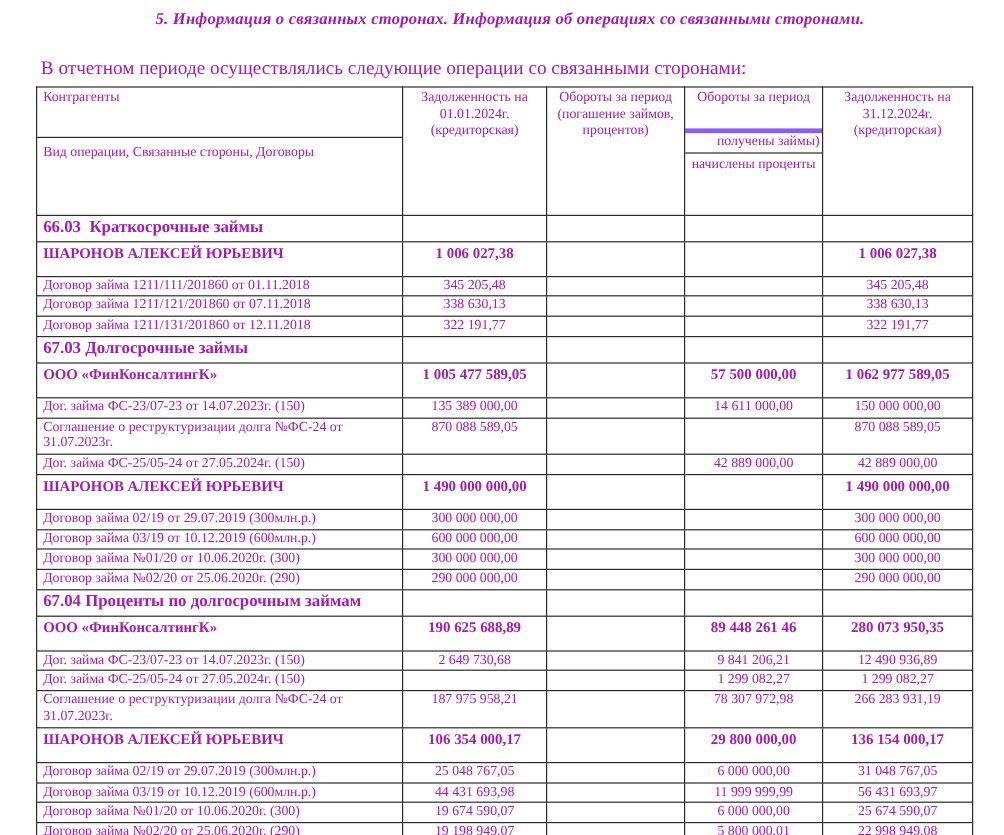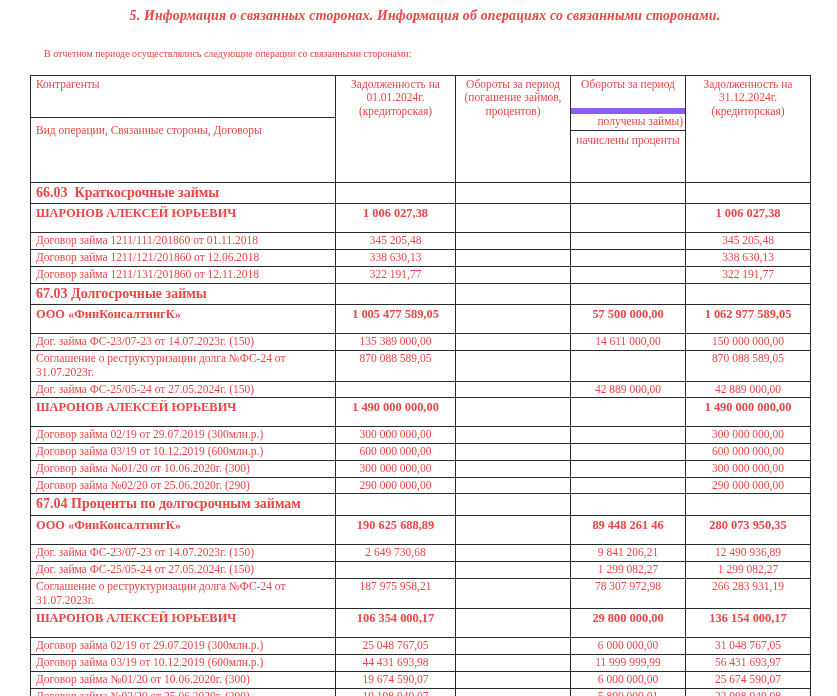--- a/index.html
+++ b/index.html
@@ -1,46 +1,46 @@
 <!DOCTYPE html>
 <html><head>
 <meta charset="utf-8">
 <style>
   html,body{margin:0;padding:0;background:#e8e8e8;}
   .doc{
-    width:837px;height:696px;background:#ffffff;color:#ef4444;
+    width:837px;height:696px;background:#ffffff;color:#a21caf;
     font-family:"Liberation Serif",serif;
     box-sizing:border-box;padding:6px 27px 0 30px;
     position:relative;overflow:hidden;
   }
   .title{
     font-size:13.8px;font-weight:bold;font-style:italic;
     text-align:center;margin:2px 0 0 10px;letter-spacing:.2px;
   }
-  .para{font-size:10px;margin:14px;line-height:1.25;}
+  .para{font-size:16px;margin:4px;line-height:1.25;}
   .para1{margin-top:24px;}
   .para2{margin-top:20px;margin-bottom:4px;}
   table.rp{
     border-collapse:collapse;table-layout:fixed;width:780px;margin-top:2px;
   }
   table.rp col.c-1{width:305px;}
   table.rp col.c-2{width:120px;}
   table.rp col.c-3{width:115px;}
   table.rp col.c-4{width:115px;}
   table.rp col.c-5{width:125px;}
   table.rp th,table.rp td{
     border:1px solid #2b2b2b;vertical-align:top;
     font-size:11.5px;line-height:1.2;
   }
   table.rp th{padding:0;font-weight:normal;height:106px;}
   .hc{text-align:center;padding:2px 3px;box-sizing:border-box;}
   .h1-top{height:42px;border-bottom:1px solid #2b2b2b;text-align:left;
           padding:2px 5px;box-sizing:border-box;}
   .h1-bot{text-align:left;padding:6px 5px;box-sizing:border-box;}
-  .h4-top{height:38px;border-bottom:6px solid #8b5cf6;text-align:center;
+  .h4-top{height:38px;border-bottom:4px solid #8b5cf6;text-align:center;
           padding:2px 3px;box-sizing:border-box;}
   .h4-mid{height:17px;border-bottom:1px solid #2b2b2b;text-align:right;
           padding:1px 2px;box-sizing:border-box;}
   .h4-bot{padding:3px 3px;box-sizing:border-box;}
   td.c1{text-align:left;padding:1px 5px;white-space:pre-wrap;}
   td.num{text-align:center;padding:1px 3px;}
   tr.r-section td{font-weight:bold;font-size:14px;padding-top:2px;padding-bottom:2px;}
   tr.r-entity td{font-weight:bold;font-size:12.4px;padding-top:2px;padding-bottom:11px;}
 </style>
 </head>
@@ -99,21 +99,21 @@
         <td class="num">1 006 027,38</td>
       </tr>
       <tr class="r-item">
         <td class="c1">Договор займа 1211/111/201860 от 01.11.2018</td>
         <td class="num">345 205,48</td>
         <td class="num"></td>
         <td class="num"></td>
         <td class="num">345 205,48</td>
       </tr>
       <tr class="r-item">
-        <td class="c1">Договор займа 1211/121/201860 от 12.06.2018</td>
+        <td class="c1">Договор займа 1211/121/201860 от 07.11.2018</td>
         <td class="num">338 630,13</td>
         <td class="num"></td>
         <td class="num"></td>
         <td class="num">338 630,13</td>
       </tr>
       <tr class="r-item">
         <td class="c1">Договор займа 1211/131/201860 от 12.11.2018</td>
         <td class="num">322 191,77</td>
         <td class="num"></td>
         <td class="num"></td>

